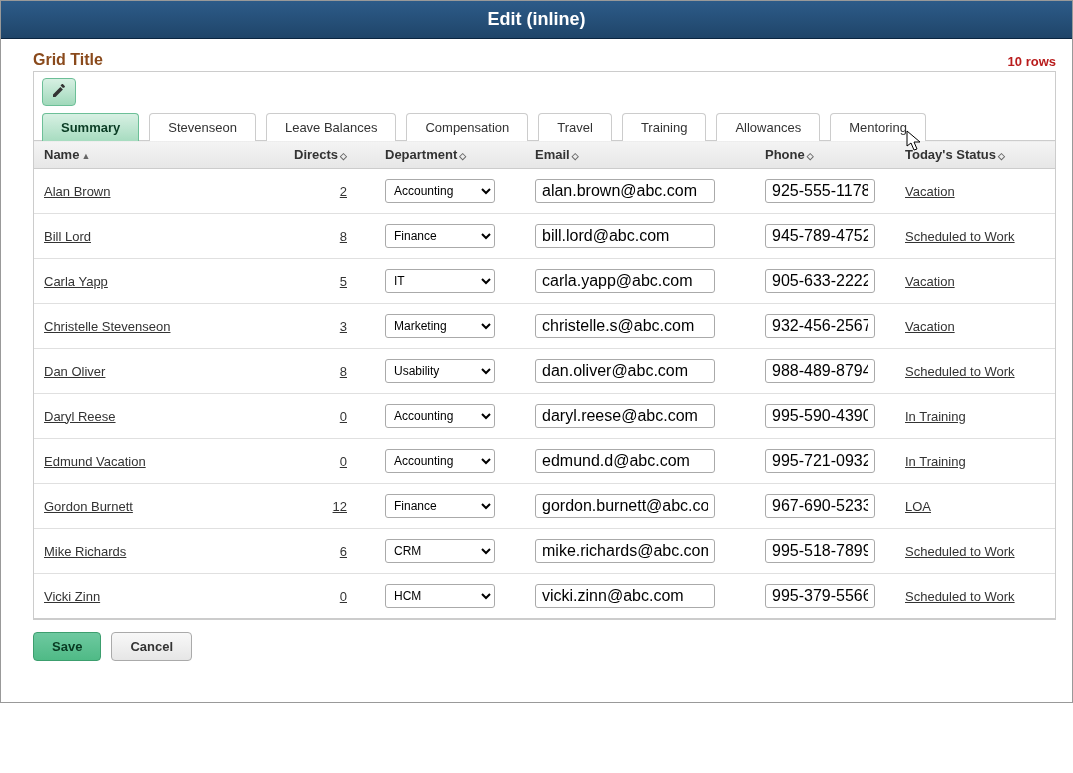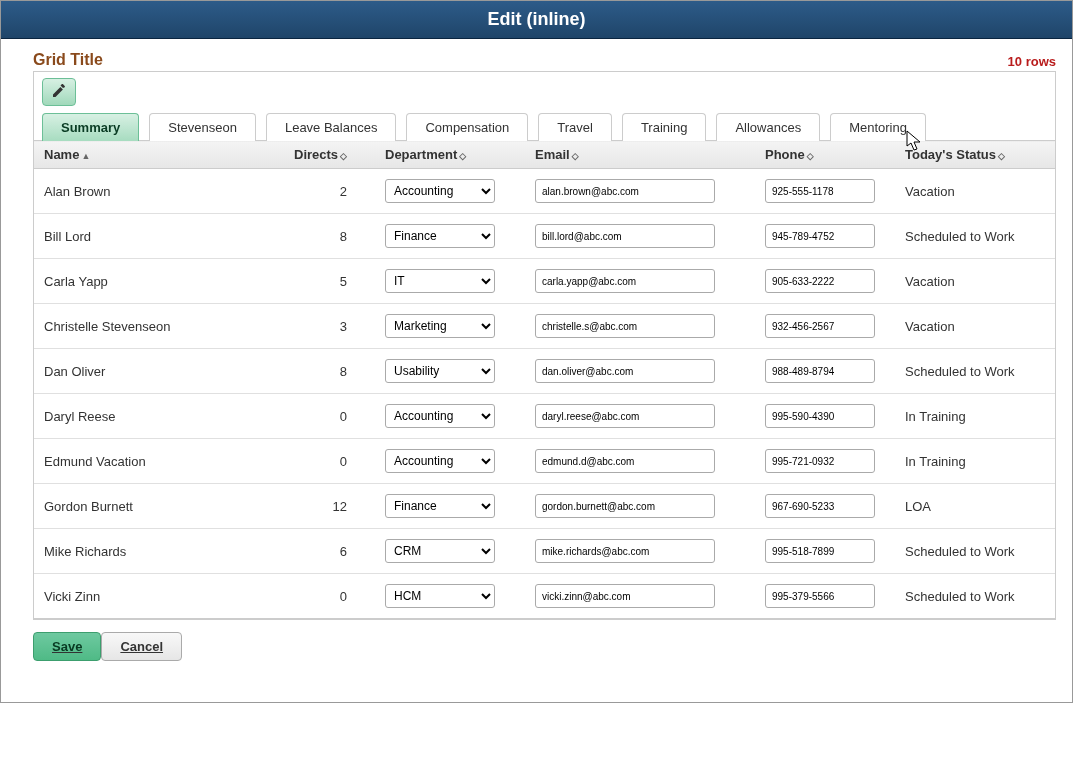--- a/index.html
+++ b/index.html
@@ -75,20 +75,21 @@
     font-size: 13px;
     white-space: nowrap;
     margin-left: 39px;
   }
   table.grid thead th .sort { font-size: 9px; color: #666; margin-left: 2px; }
   table.grid tbody td {
     border-bottom: 1px solid #e0e0e0;
     padding: 10px 10px;
     vertical-align: middle;
     font-size: 13px;
+    text-decoration: underline;
   }
   table.grid tbody tr:last-child td { border-bottom: 1px solid #ccc; }
   .col-name { width: 250px; }
   .col-directs { width: 80px; text-align: right; padding-right: 28px !important; }
   th.col-directs { text-align: right; }
   .col-dept { width: 150px; }
   .col-email { width: 230px; }
   .col-phone { width: 140px; }
   .col-status { }
   select.dept-select {
@@ -98,25 +99,25 @@
     border-radius: 3px;
     background: #fff;
     font-size: 12px;
     padding: 1px 4px;
   }
   input.text-in {
     height: 24px;
     border: 1px solid #aaa;
     border-radius: 3px;
     padding: 2px 6px;
-    font-size: 10px;
+    font-size: 16px;
   }
   .email-in { width: 180px; }
   .phone-in { width: 110px; }
-  .actions { margin-top: 12px; display: flex; gap: 0; text-decoration: underline; }
+  .actions { margin-top: 12px; display: flex; gap: 10px; }
   .btn {
     border-radius: 4px;
     padding: 6px 18px;
     font-size: 13px;
     font-weight: bold;
     cursor: pointer;
   }
   .btn-save {
     background: linear-gradient(to bottom, #6ec9a0, #4fba86);
     border: 1px solid #3c9e6e;

